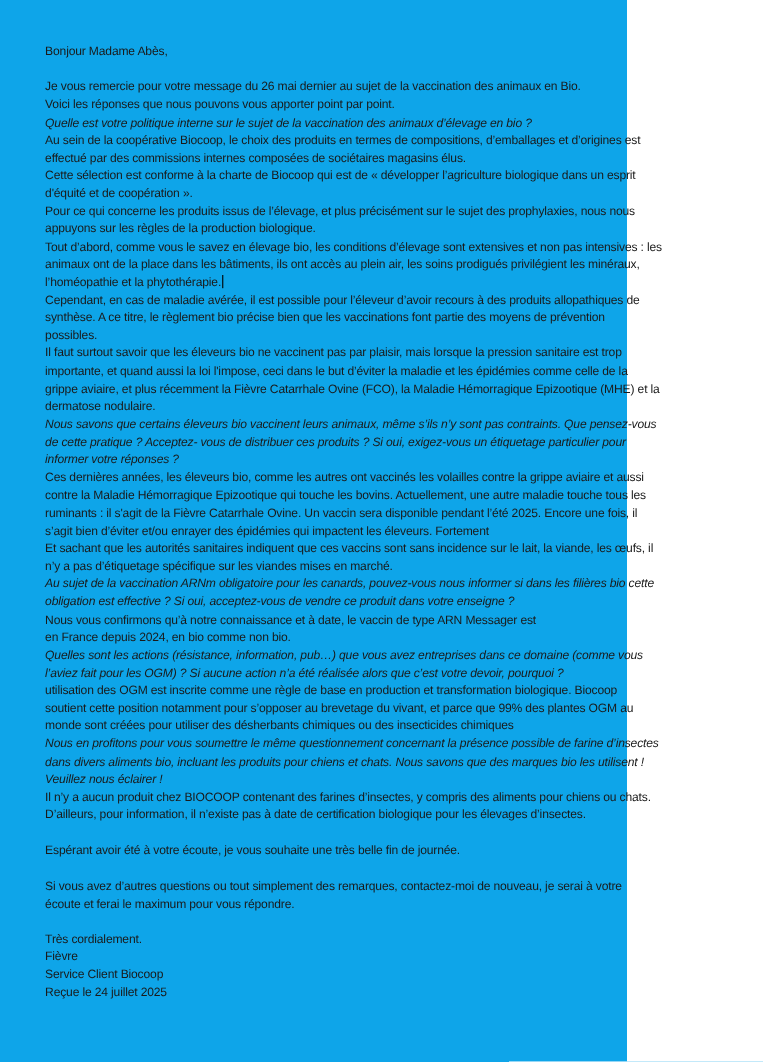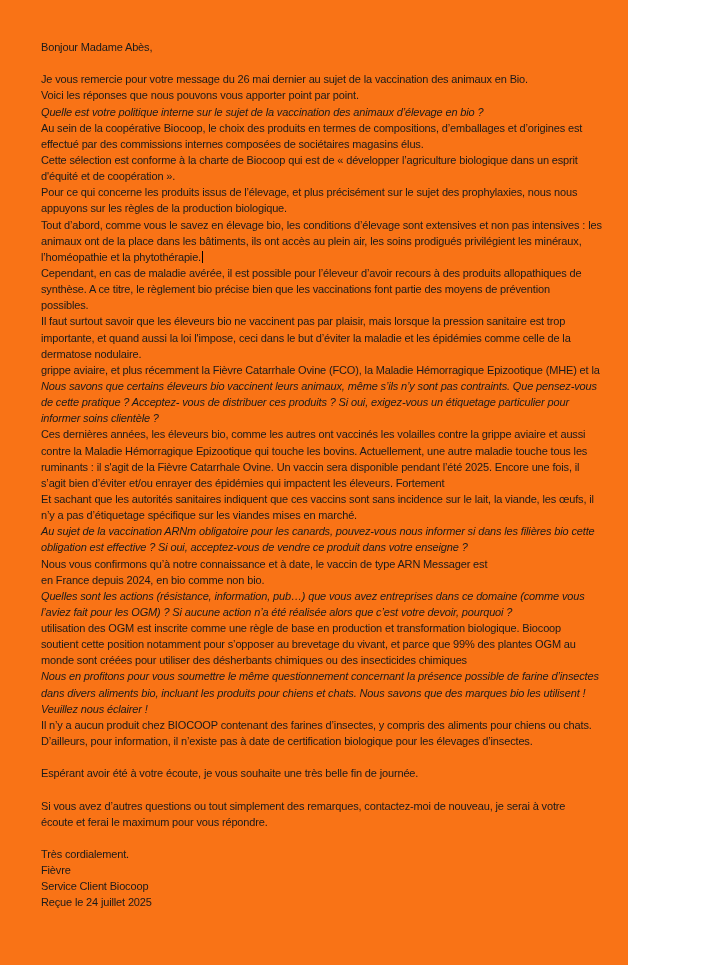--- a/index.html
+++ b/index.html
@@ -5,23 +5,23 @@
   html, body {
     margin: 0;
     padding: 0;
     width: 705px;
     height: 965px;
     overflow: hidden;
     background: #ffffff;
   }
   .page {
     position: relative;
-    width: 628px;
+    width: 570px;
     height: 965px;
-    background: #f97316;
+    background: #0ea5e9;
   }
   .letter {
     position: absolute;
     left: 41px;
     top: 39px;
     width: 630px;
     font-family: "Liberation Sans", "DejaVu Sans", sans-serif;
     font-size: 11px;
     letter-spacing: -0.15px;
     color: #1a1a1a;
@@ -60,25 +60,25 @@
       <div class="line">Pour ce qui concerne les produits issus de l’élevage, et plus précisément sur le sujet des prophylaxies, nous nous</div>
       <div class="line">appuyons sur les règles de la production biologique.</div>
       <div class="line">Tout d’abord, comme vous le savez en élevage bio, les conditions d’élevage sont extensives et non pas intensives : les</div>
       <div class="line">animaux ont de la place dans les bâtiments, ils ont accès au plein air, les soins prodigués privilégient les minéraux,</div>
       <div class="line">l’homéopathie et la phytothérapie.<span class="caret"></span></div>
       <div class="line">Cependant, en cas de maladie avérée, il est possible pour l’éleveur d’avoir recours à des produits allopathiques de</div>
       <div class="line">synthèse. A ce titre, le règlement bio précise bien que les vaccinations font partie des moyens de prévention</div>
       <div class="line">possibles.</div>
       <div class="line">Il faut surtout savoir que les éleveurs bio ne vaccinent pas par plaisir, mais lorsque la pression sanitaire est trop</div>
       <div class="line">importante, et quand aussi la loi l'impose, ceci dans le but d’éviter la maladie et les épidémies comme celle de la</div>
+      <div class="line">grippe aviaire, et plus récemment la Fièvre Catarrhale Ovine (FCO), la Maladie Hémorragique Epizootique (MHE) et la</div>
       <div class="line">dermatose nodulaire.</div>
-      <div class="line">grippe aviaire, et plus récemment la Fièvre Catarrhale Ovine (FCO), la Maladie Hémorragique Epizootique (MHE) et la</div>
       <div class="line italic">Nous savons que certains éleveurs bio vaccinent leurs animaux, même s’ils n’y sont pas contraints. Que pensez-vous</div>
       <div class="line italic">de cette pratique ? Acceptez- vous de distribuer ces produits ? Si oui, exigez-vous un étiquetage particulier pour</div>
-      <div class="line italic">informer soins clientèle ?</div>
+      <div class="line italic">informer votre réponses ?</div>
       <div class="line">Ces dernières années, les éleveurs bio, comme les autres ont vaccinés les volailles contre la grippe aviaire et aussi</div>
       <div class="line">contre la Maladie Hémorragique Epizootique qui touche les bovins. Actuellement, une autre maladie touche tous les</div>
       <div class="line">ruminants : il s'agit de la Fièvre Catarrhale Ovine. Un vaccin sera disponible pendant l’été 2025. Encore une fois, il</div>
       <div class="line">s’agit bien d’éviter et/ou enrayer des épidémies qui impactent les éleveurs. Fortement</div>
       <div class="line">Et sachant que les autorités sanitaires indiquent que ces vaccins sont sans incidence sur le lait, la viande, les œufs, il</div>
       <div class="line">n’y a pas d’étiquetage spécifique sur les viandes mises en marché.</div>
       <div class="line italic">Au sujet de la vaccination ARNm obligatoire pour les canards, pouvez-vous nous informer si dans les filières bio cette</div>
       <div class="line italic">obligation est effective ? Si oui, acceptez-vous de vendre ce produit dans votre enseigne ?</div>
       <div class="line">Nous vous confirmons qu’à notre connaissance et à date, le vaccin de type ARN Messager est</div>
       <div class="line">en France depuis 2024, en bio comme non bio.</div>

